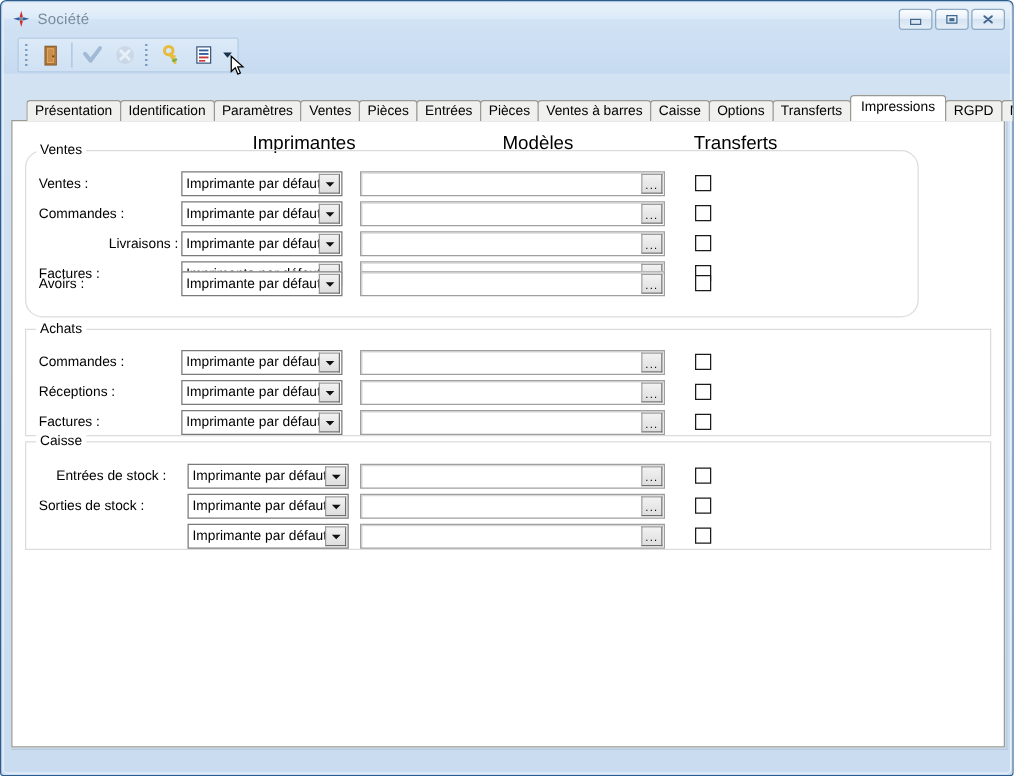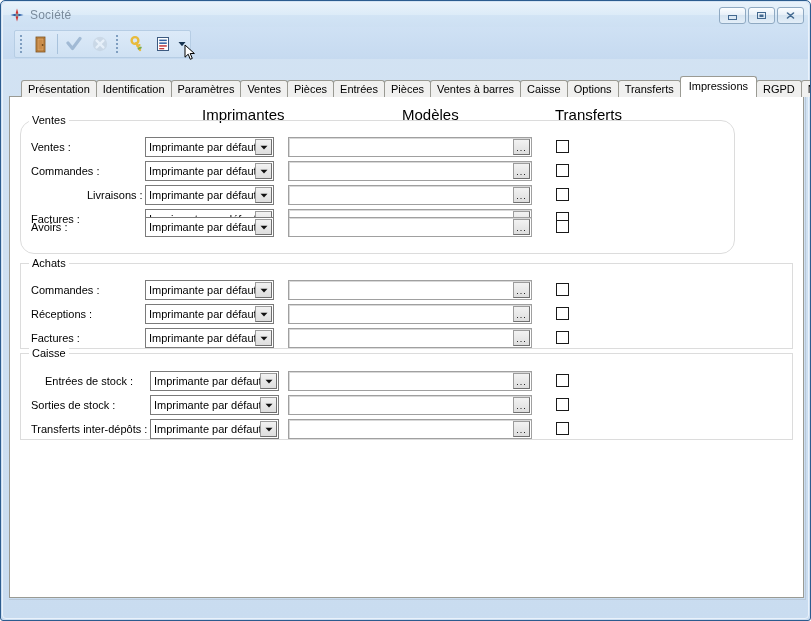--- a/index.html
+++ b/index.html
@@ -614,21 +614,20 @@
                 </svg>
               </div>
             </div>
             <div class="textfield" style="left: 267px; width: 244px;">
               <input class="tf-input" type="text" style="">
               <div class="tf-btn">...</div>
             </div>
             <div class="cb" style="left: 535px;"></div>
           </div>
           <div class="row" style="top: 65px;">
-            <div class="row-label" style="left: 10px;">Transferts inter-dépôts :</div>
             <div class="combo" style="left: 129px; width: 129px;">
               <div class="combo-text">Imprimante par défaut</div>
               <div class="combo-btn">
                 <svg width="8" height="5" viewBox="0 0 8 5">
                   <path d="M0.5 0.8 L7.5 0.8 L4 4.4 Z" fill="#111"></path>
                 </svg>
               </div>
             </div>
             <div class="textfield" style="left: 267px; width: 244px;">
               <input class="tf-input" type="text" style="">

